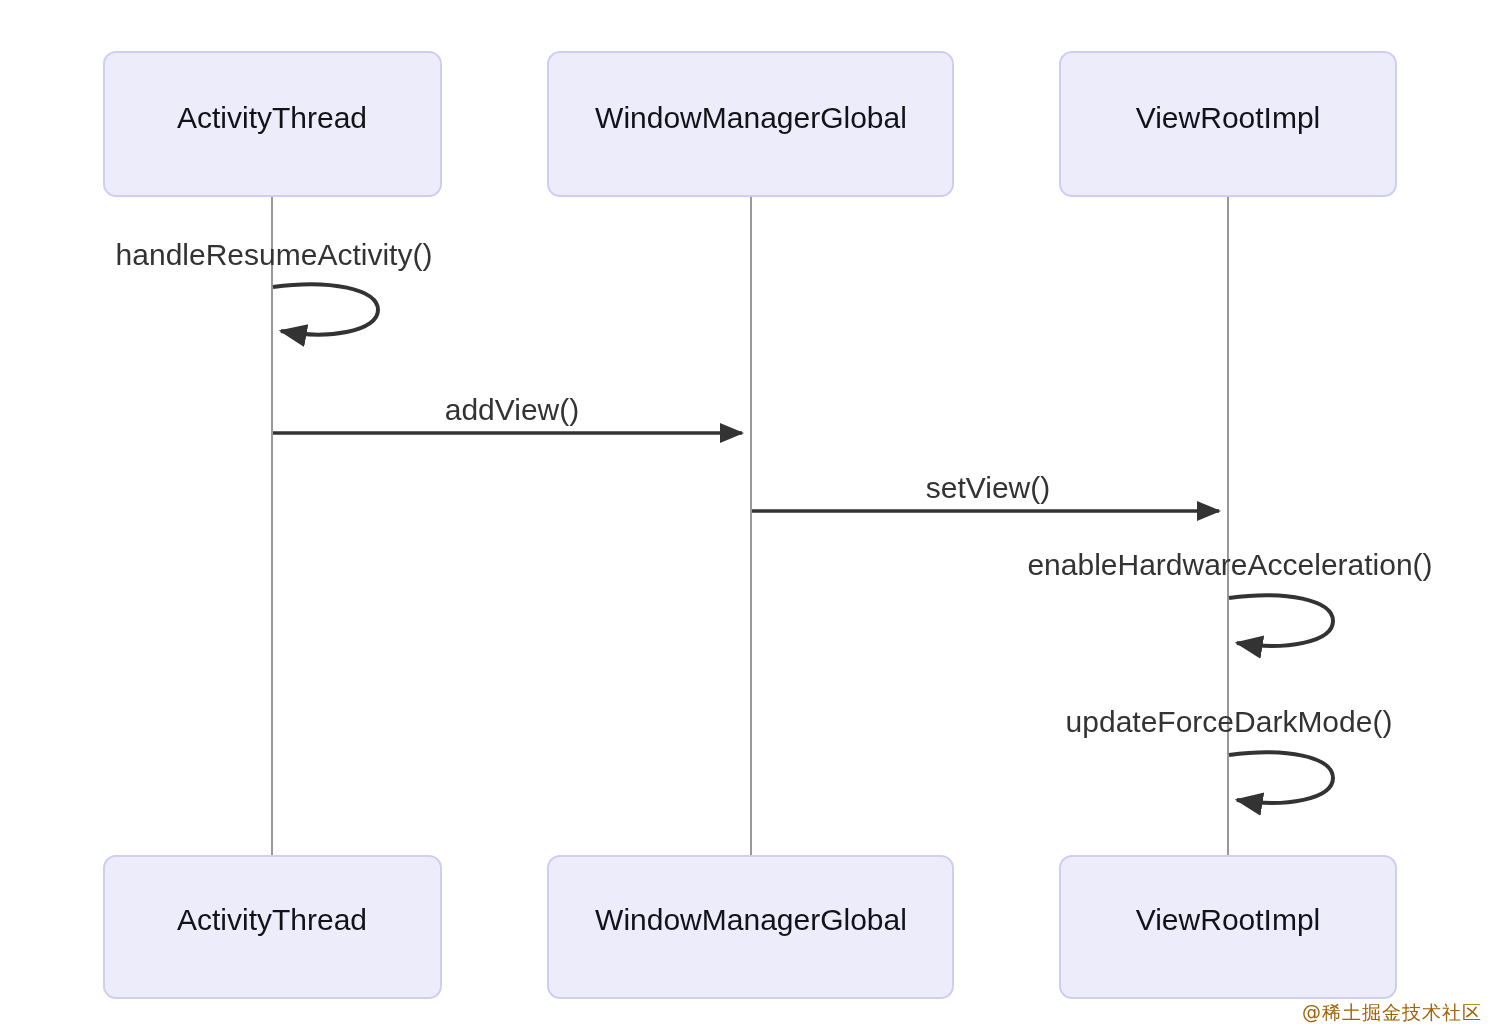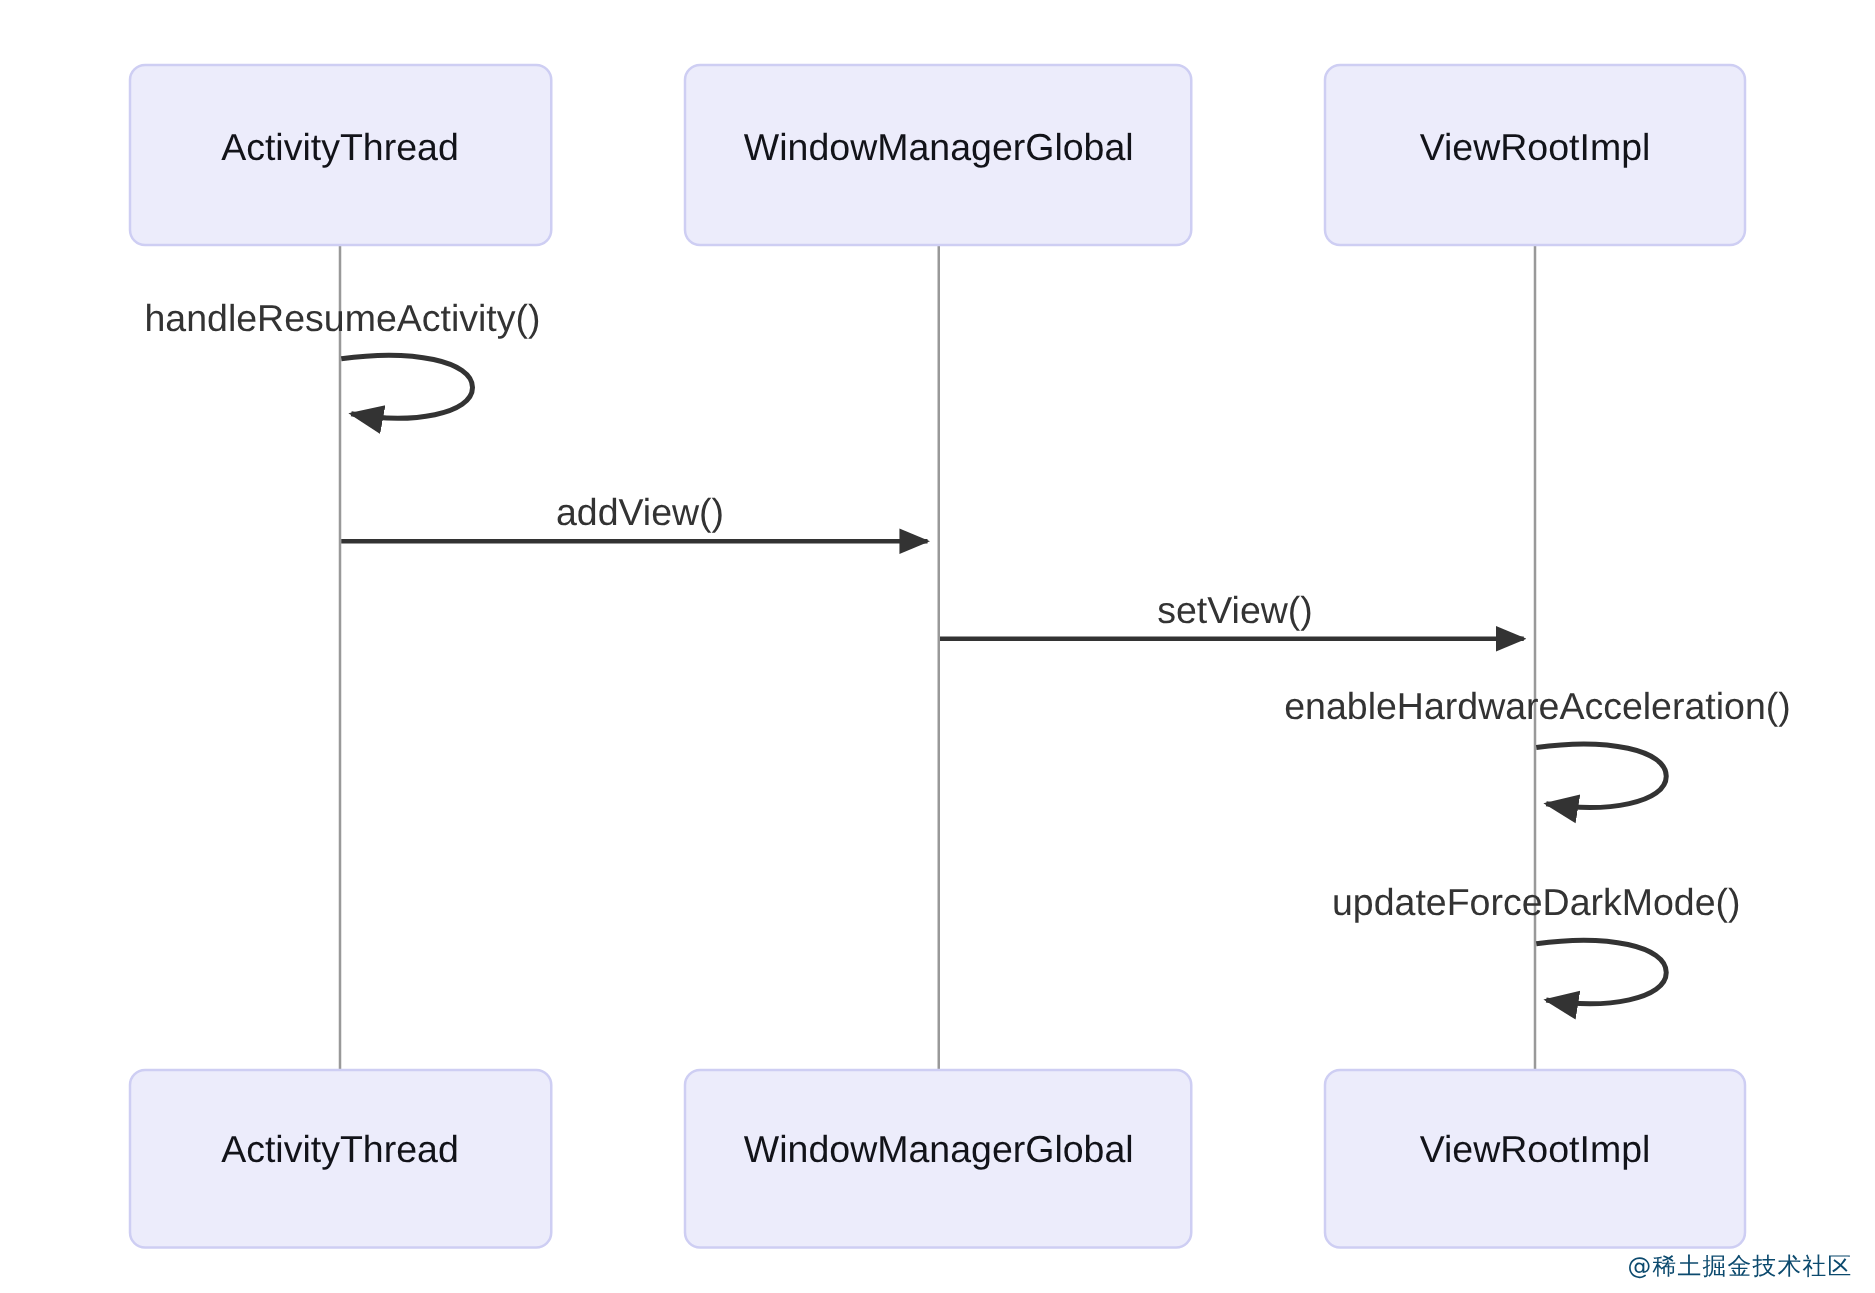--- a/index.html
+++ b/index.html
@@ -54,21 +54,21 @@
     fill: #333333;
     font-family: "Liberation Sans", "DejaVu Sans", sans-serif;
     font-size: 30px;
     text-anchor: middle;
     dominant-baseline: alphabetic;
   }
   .watermark {
     position: absolute;
     right: 18px;
     bottom: 8px;
-    color: #0c4a6e;
+    color: #a16207;
     font-size: 19px;
     font-family: "DejaVu Sans", "Liberation Sans", sans-serif;
     letter-spacing: 1px;
     white-space: nowrap;
   }
 </style>
 </head>
 <body>
 
 <div id="diagram-root">

